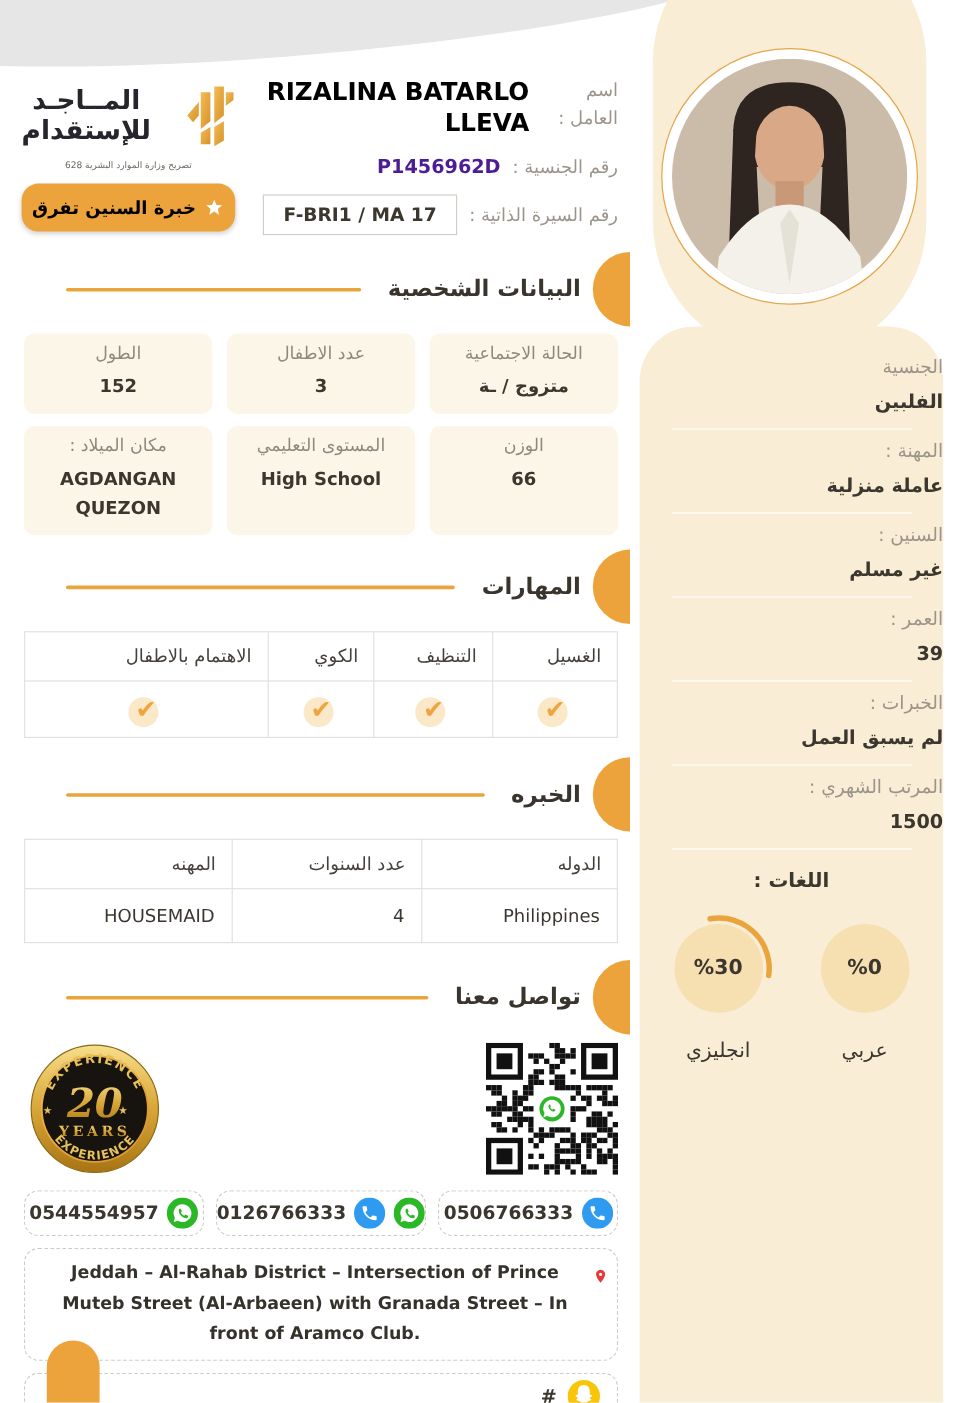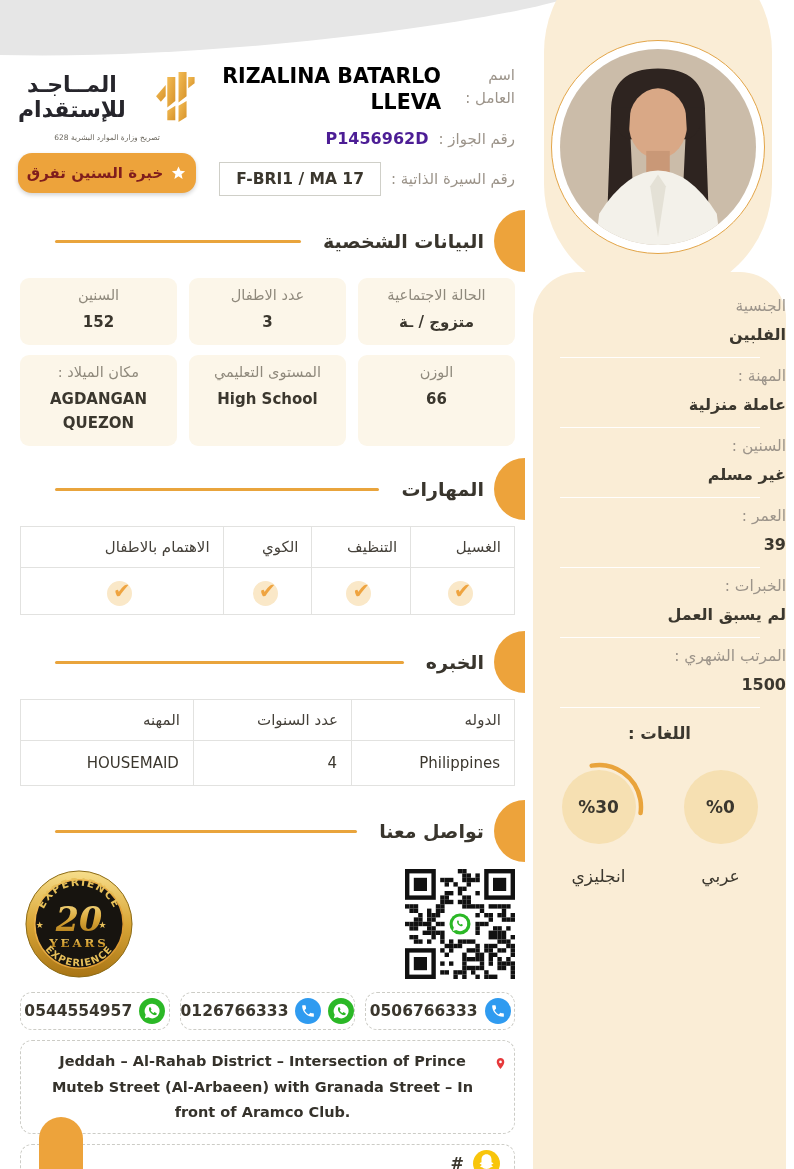--- a/index.html
+++ b/index.html
@@ -24,21 +24,21 @@
   .id-label-inline { color:#9C948A; font-size:15px; flex:none; }
   .id-value { font-weight:bold; font-size:16px; color:#4c1d95; direction:ltr; }
   .cv-box { border:1px solid #CFCFC8; background:#fff; padding:7px 16px; font-weight:bold;
             font-size:15.5px; direction:ltr; }
   .logo-block { width:178px; text-align:center; }
   .logo-row { display:flex; direction:ltr; align-items:center; justify-content:center; gap:22px; }
   .logo-text { font-weight:bold; font-size:22px; line-height:1.15; color:#26252B; white-space:nowrap; }
   .logo-license { font-size:7.5px; color:#6B675E; margin-top:3px; letter-spacing:.3px; }
   .slogan-pill { margin-top:11px; background:#EDA33B; border-radius:14px; height:40px;
                  display:flex; direction:rtl; align-items:center; justify-content:center; gap:7px;
-                 color:#7f1d1d; font-weight:bold; font-size:15px; box-shadow:0 2px 4px rgba(0,0,0,.18); }
+                 color:#000000; font-weight:bold; font-size:15px; box-shadow:0 2px 4px rgba(0,0,0,.18); }
 
   
   .sec-head { position:relative; height:62px; display:flex; align-items:center; direction:rtl; }
   .sec-semi { width:31px; height:62px; background:#EDA33B; border-radius:62px 0 0 62px; flex:none; }
   .sec-title { font-weight:bold; font-size:19px; color:#39352D; margin-right:10px; flex:none; }
   .sec-line { flex:1; height:2.5px; background:#E9A43C; margin:0 22px 0 55px; border-radius:2px; }
 
   
   .pgrid { display:grid; grid-template-columns:repeat(3,1fr); gap:10px 12px;
            margin:6px 10px 0 20px; direction:rtl; }
@@ -136,21 +136,21 @@
 
 <div class="main">
 
   <div class="hdr">
     <div class="id-block">
       <div class="id-row">
         <span class="id-label">اسم العامل :</span>
         <span class="worker-name">RIZALINA BATARLO LLEVA</span>
       </div>
       <div class="id-row id-row2">
-        <span class="id-label-inline">رقم الجواز :</span>
+        <span class="id-label-inline">رقم الجنسية :</span>
         <span class="id-value">P1456962D</span>
       </div>
       <div class="id-row id-row2">
         <span class="id-label-inline">رقم السيرة الذاتية :</span>
         <span class="cv-box">F-BRI1 / MA 17</span>
       </div>
     </div>
 
     <div class="logo-block">
       <div class="logo-row">
@@ -187,21 +187,21 @@
   <div class="pgrid">
     <div class="pcard">
       <div class="pcard-label">الحالة الاجتماعية</div>
       <div class="pcard-value">متزوج / ـة</div>
     </div>
     <div class="pcard">
       <div class="pcard-label">عدد الاطفال</div>
       <div class="pcard-value">3</div>
     </div>
     <div class="pcard">
-      <div class="pcard-label">السنين</div>
+      <div class="pcard-label">الطول</div>
       <div class="pcard-value">152</div>
     </div>
     <div class="pcard">
       <div class="pcard-label">الوزن</div>
       <div class="pcard-value">66</div>
     </div>
     <div class="pcard">
       <div class="pcard-label">المستوى التعليمي</div>
       <div class="pcard-value">High School</div>
     </div>

